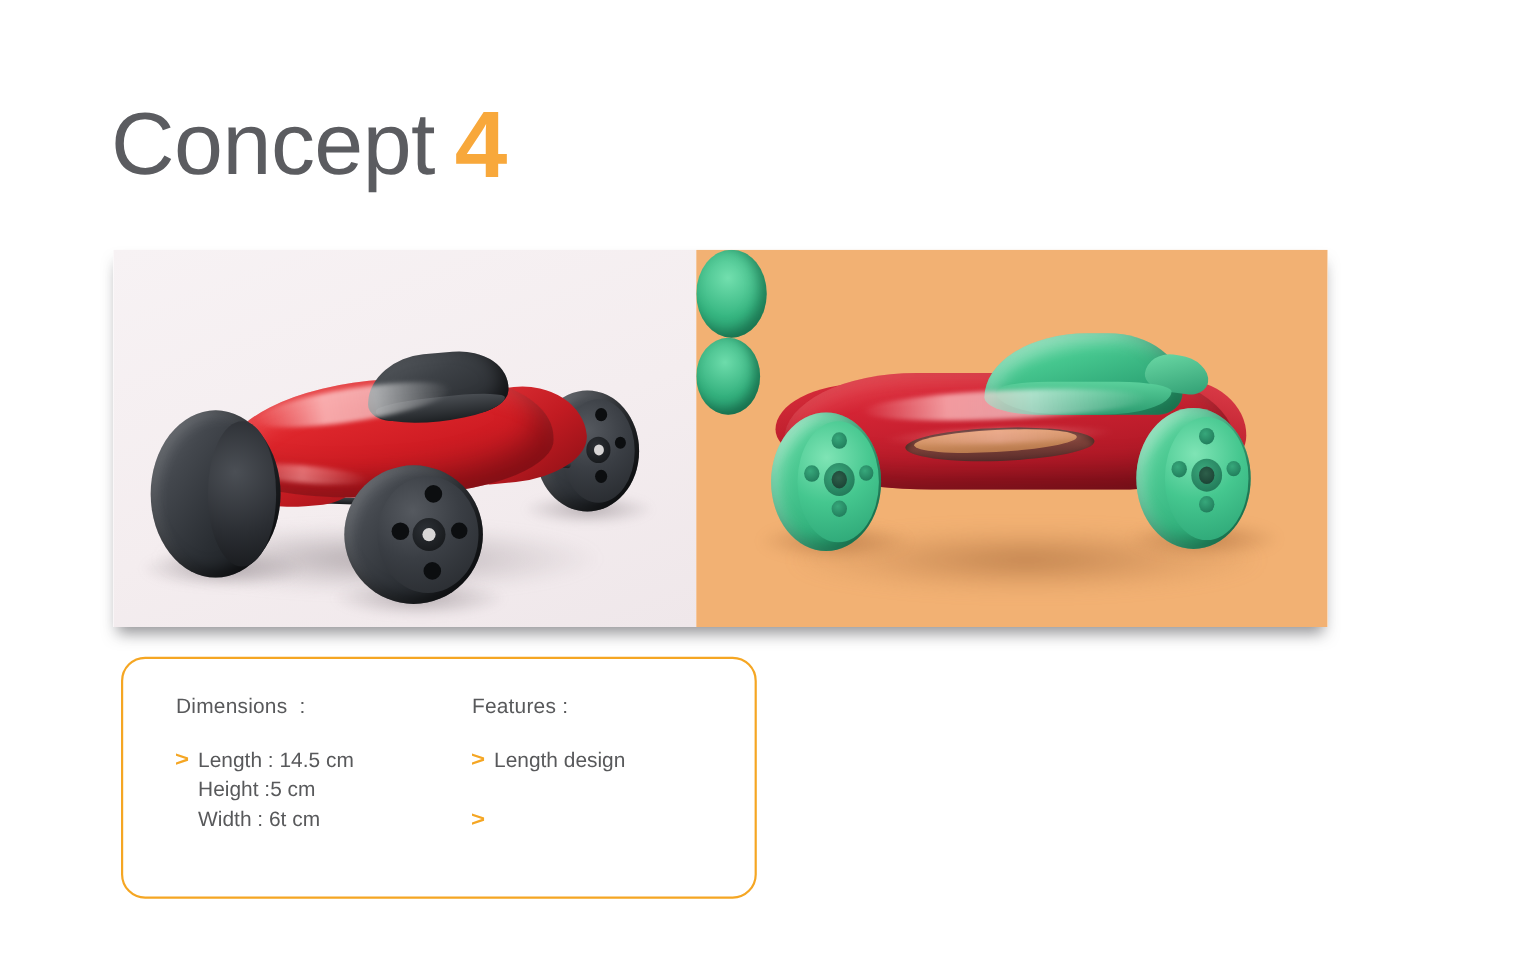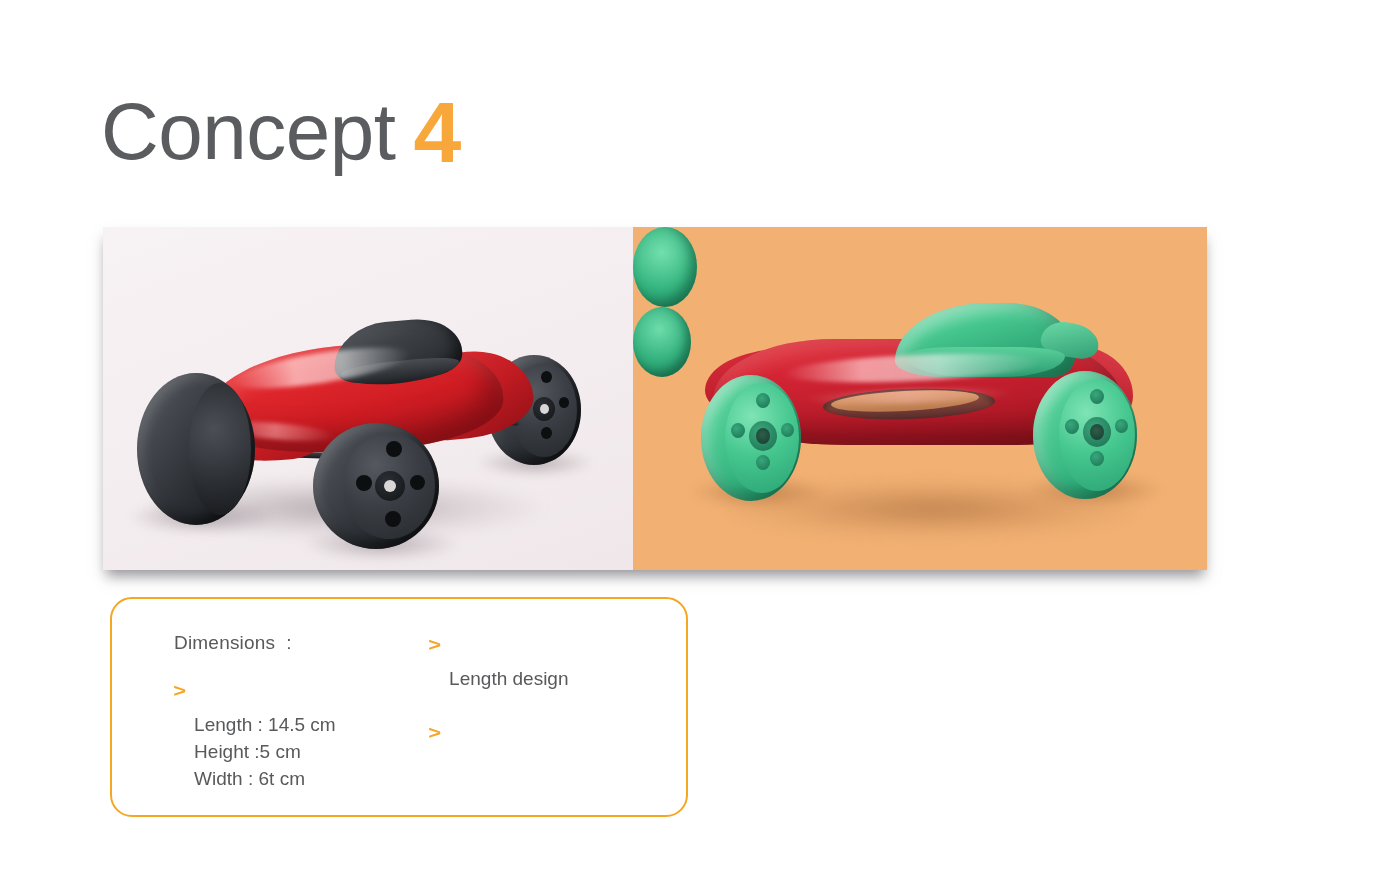--- a/index.html
+++ b/index.html
@@ -241,35 +241,34 @@
 
   
   .infobox{
     position:absolute; left:110px; top:597px;
     width:578px; height:220px;
     border:2px solid #F5A623; border-radius:22px;
     background:#fff;
   }
   .cols{ position:absolute; left:0; top:0; width:100%; height:100%; }
   .col{ position:absolute; top:33px; }
-  .col-dimensions{ left:62px; width:270px; }
+  .col-dimensions{ left:48px; width:270px; }
   .col-features  { left:317px; width:240px; }
   .col-head{
     font-size:19px; color:#58595B; letter-spacing:.2px;
     margin-bottom:24px; white-space:pre;
   }
   .bullet-row{ display:flex; align-items:flex-start; gap:9px; margin-bottom:6px; }
   .chev{
     color:#F5A623; font-size:19px; font-weight:700; line-height:26px;
     flex:0 0 auto; transform:scaleX(1.15);
   }
   .btext{
     font-size:19px; line-height:27px; color:#58595B;
     white-space:pre-line;
-    margin-top:33px;
   }
   .feature-gap{ height:22px; }
 </style>
 </head>
 <body>
 
 <div id="slide">
 
   <div class="title-row">
     <span class="title-main">Concept</span>
@@ -373,20 +372,21 @@
         <div class="col-head">Dimensions  :</div>
         <div class="bullet-row">
           <span class="chev">&gt;</span>
           <span class="btext">Length : 14.5 cm
 Height :5 cm
 Width : 6t cm</span>
         </div>
       </div>
 
       <div class="col col-features">
+        <div class="col-head">Features :</div>
         <div class="bullet-row">
           <span class="chev">&gt;</span>
           <span class="btext">Length design</span>
         </div>
         <div class="feature-gap"></div>
         <div class="bullet-row">
           <span class="chev">&gt;</span>
         </div>
       </div>
 

